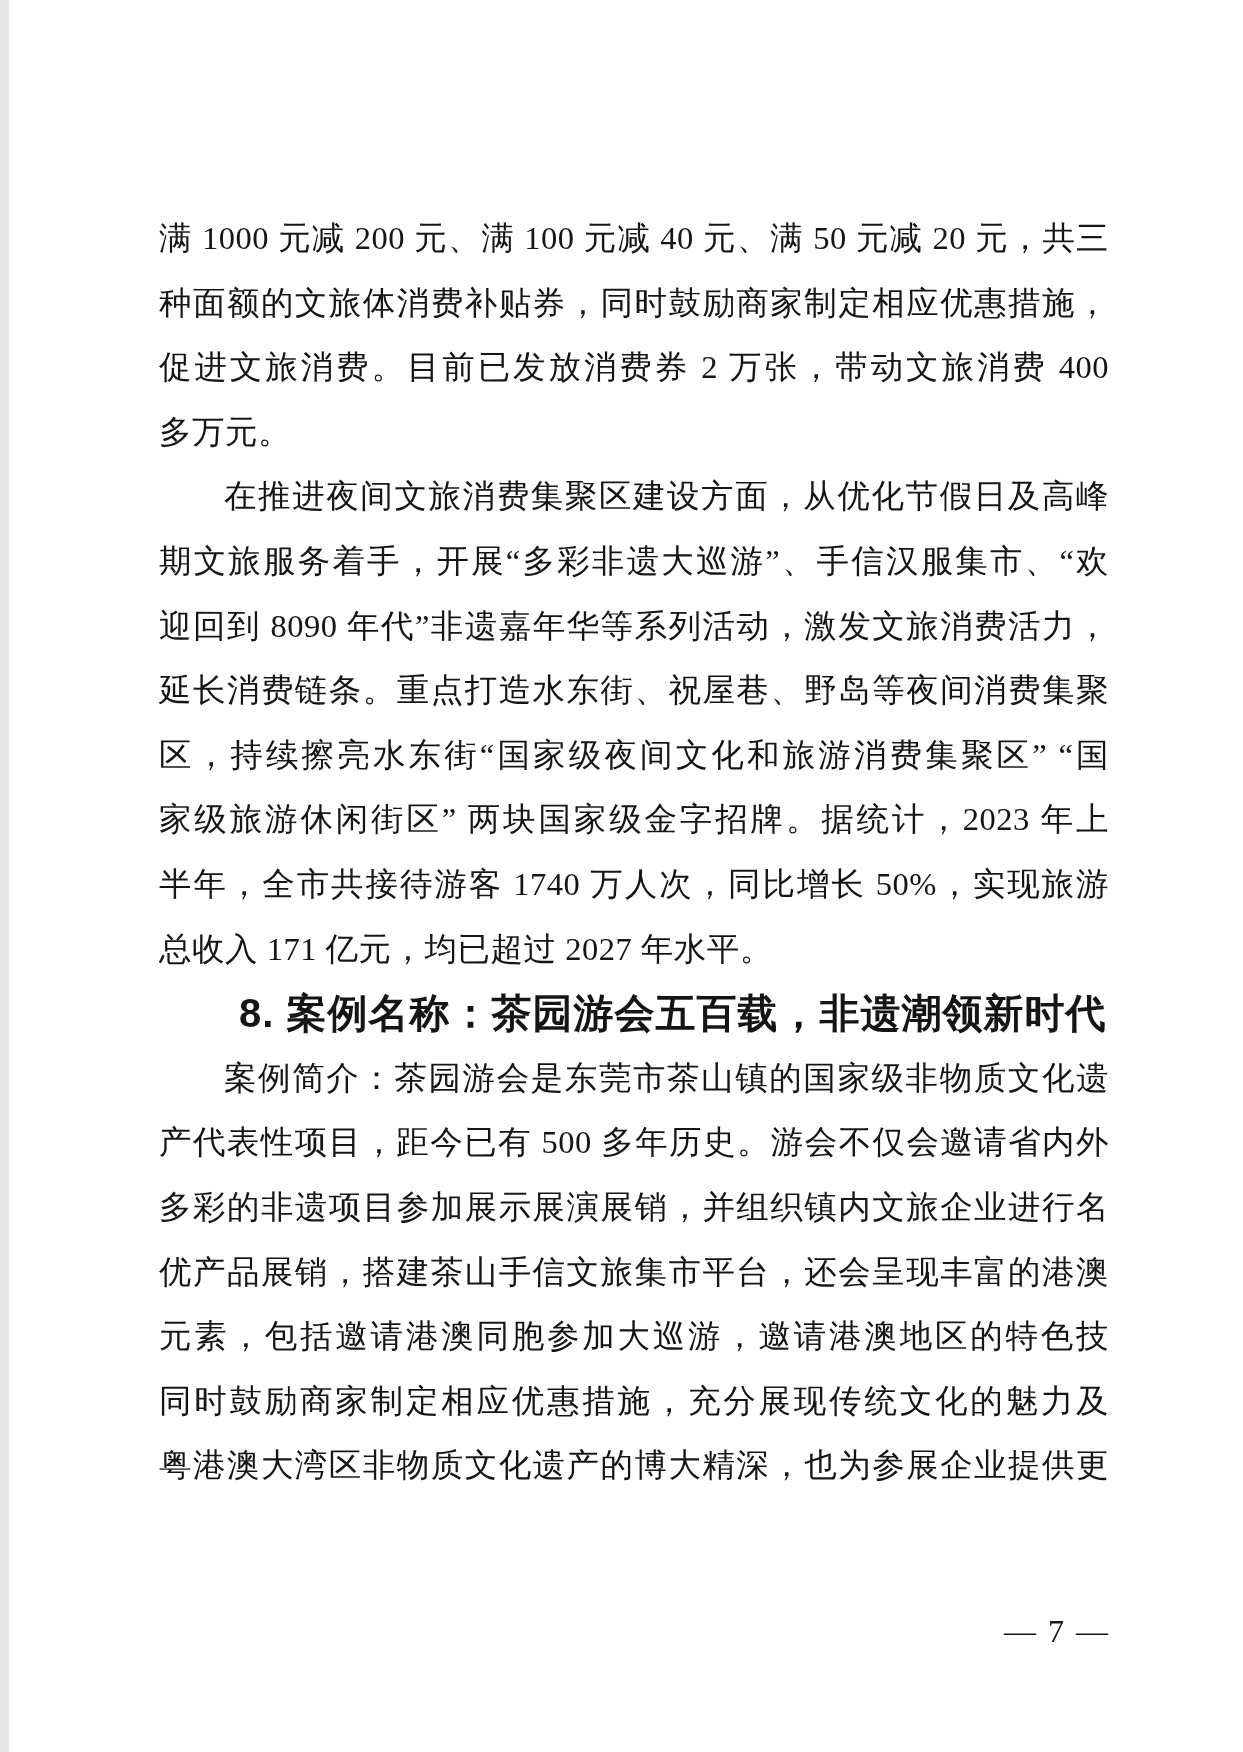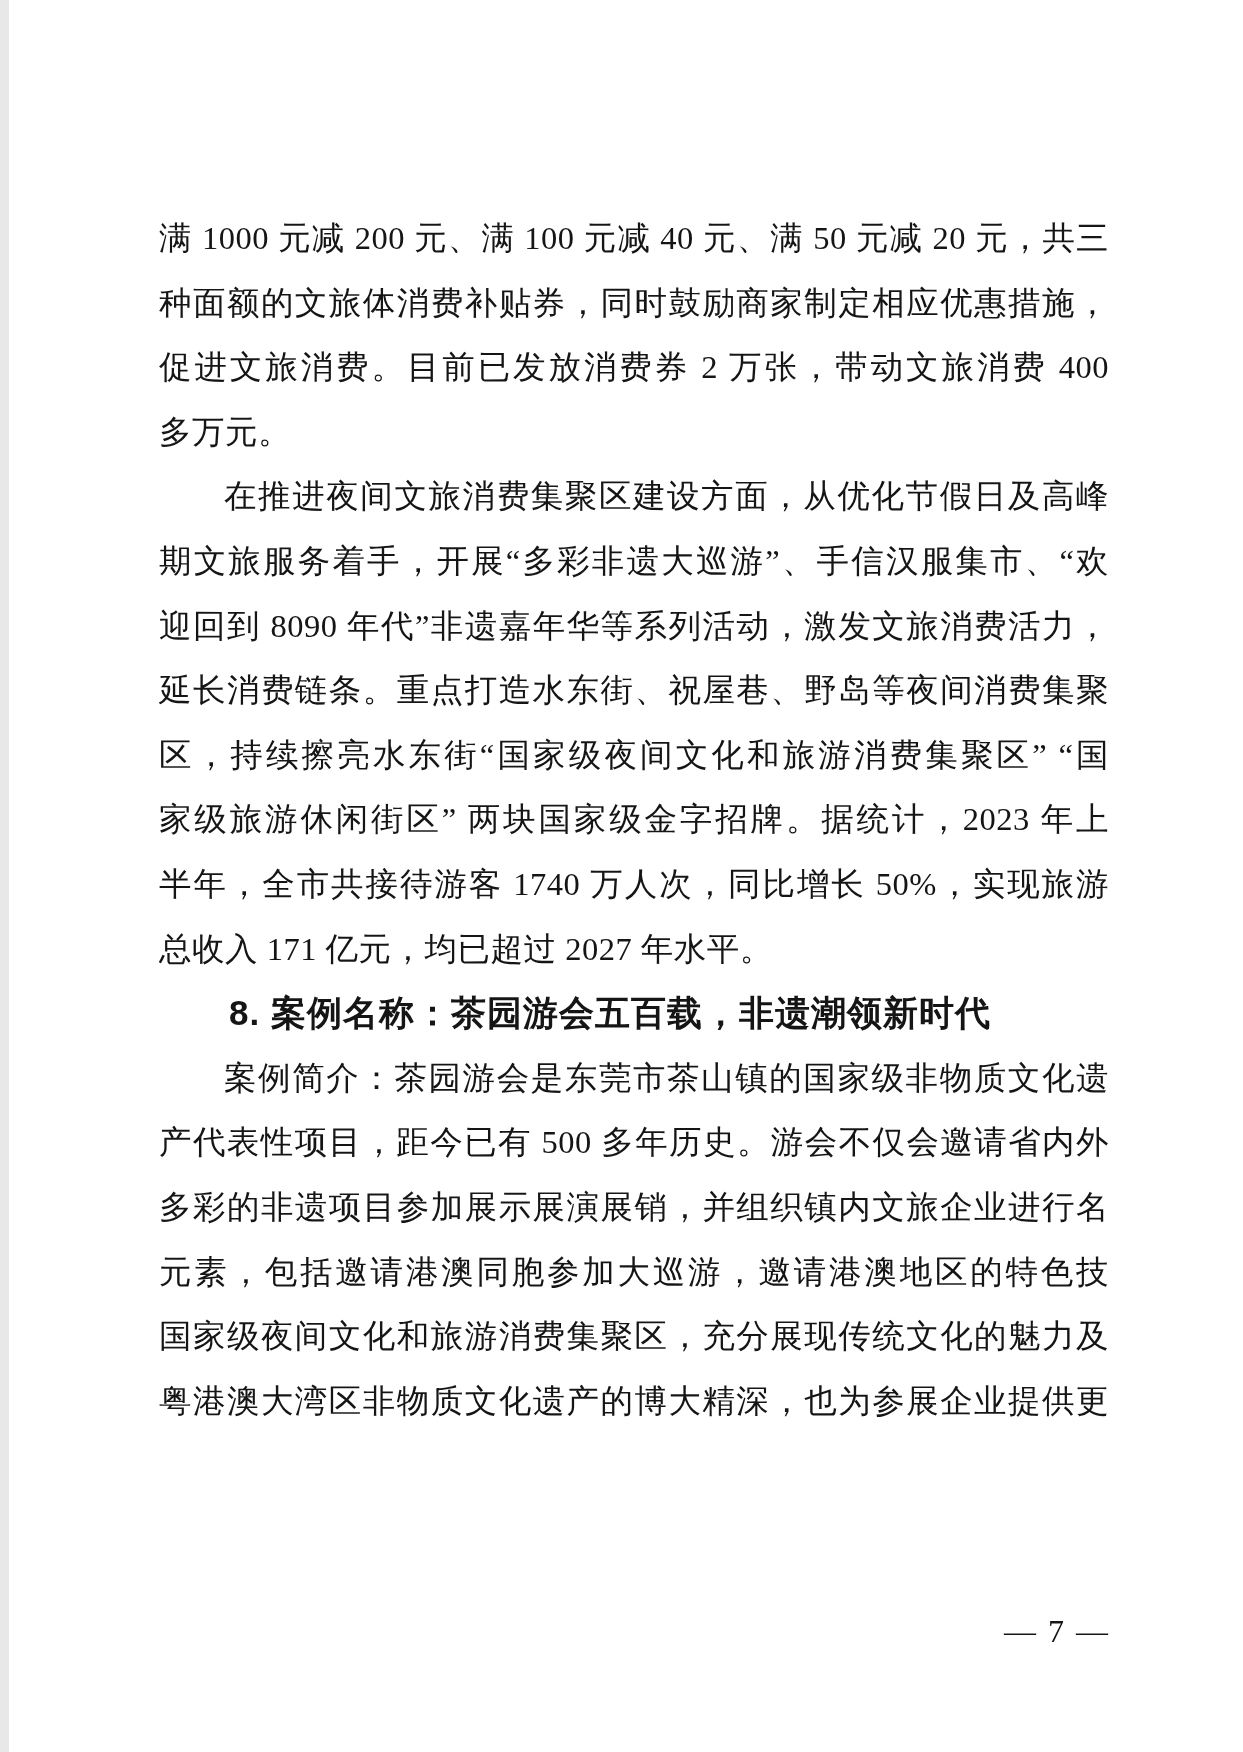--- a/index.html
+++ b/index.html
@@ -35,21 +35,21 @@
   }
   .line.fill {
     text-align-last: justify;
   }
   .line.indent {
     text-indent: 2em;
   }
   .line.bold {
     font-family: "Liberation Sans", "DejaVu Sans", sans-serif;
     font-weight: bold;
-    font-size: 35px;
+    font-size: 40px;
     letter-spacing: 1px;
   }
   .page-number {
     position: absolute;
     top: 1606px;
     right: 142px;
     font-size: 32px;
     line-height: 50px;
     letter-spacing: 2px;
     color: #151515;
@@ -70,18 +70,19 @@
       <div class="line fill">迎回到 8090 年代”非遗嘉年华等系列活动，激发文旅消费活力，</div>
       <div class="line fill">延长消费链条。重点打造水东街、祝屋巷、野岛等夜间消费集聚</div>
       <div class="line fill">区，持续擦亮水东街“国家级夜间文化和旅游消费集聚区” “国</div>
       <div class="line fill">家级旅游休闲街区” 两块国家级金字招牌。据统计，2023 年上</div>
       <div class="line fill">半年，全市共接待游客 1740 万人次，同比增长 50%，实现旅游</div>
       <div class="line">总收入 171 亿元，均已超过 2027 年水平。</div>
       <div class="line indent bold">8. 案例名称：茶园游会五百载，非遗潮领新时代</div>
       <div class="line indent fill">案例简介：茶园游会是东莞市茶山镇的国家级非物质文化遗</div>
       <div class="line fill">产代表性项目，距今已有 500 多年历史。游会不仅会邀请省内外</div>
       <div class="line fill">多彩的非遗项目参加展示展演展销，并组织镇内文旅企业进行名</div>
+      <div class="line fill">优产品展销，搭建茶山手信文旅集市平台，还会呈现丰富的港澳</div>
       <div class="line fill">元素，包括邀请港澳同胞参加大巡游，邀请港澳地区的特色技艺、</div>
-      <div class="line fill">国家级夜间文化和旅游消费集聚区，充分展现传统文化的魅力及</div>
+      <div class="line fill">同时鼓励商家制定相应优惠措施，充分展现传统文化的魅力及</div>
       <div class="line fill">粤港澳大湾区非物质文化遗产的博大精深，也为参展企业提供更</div>
     </div>
   <div class="page-number">— 7 —</div>
 </div>
 
 </body></html>

